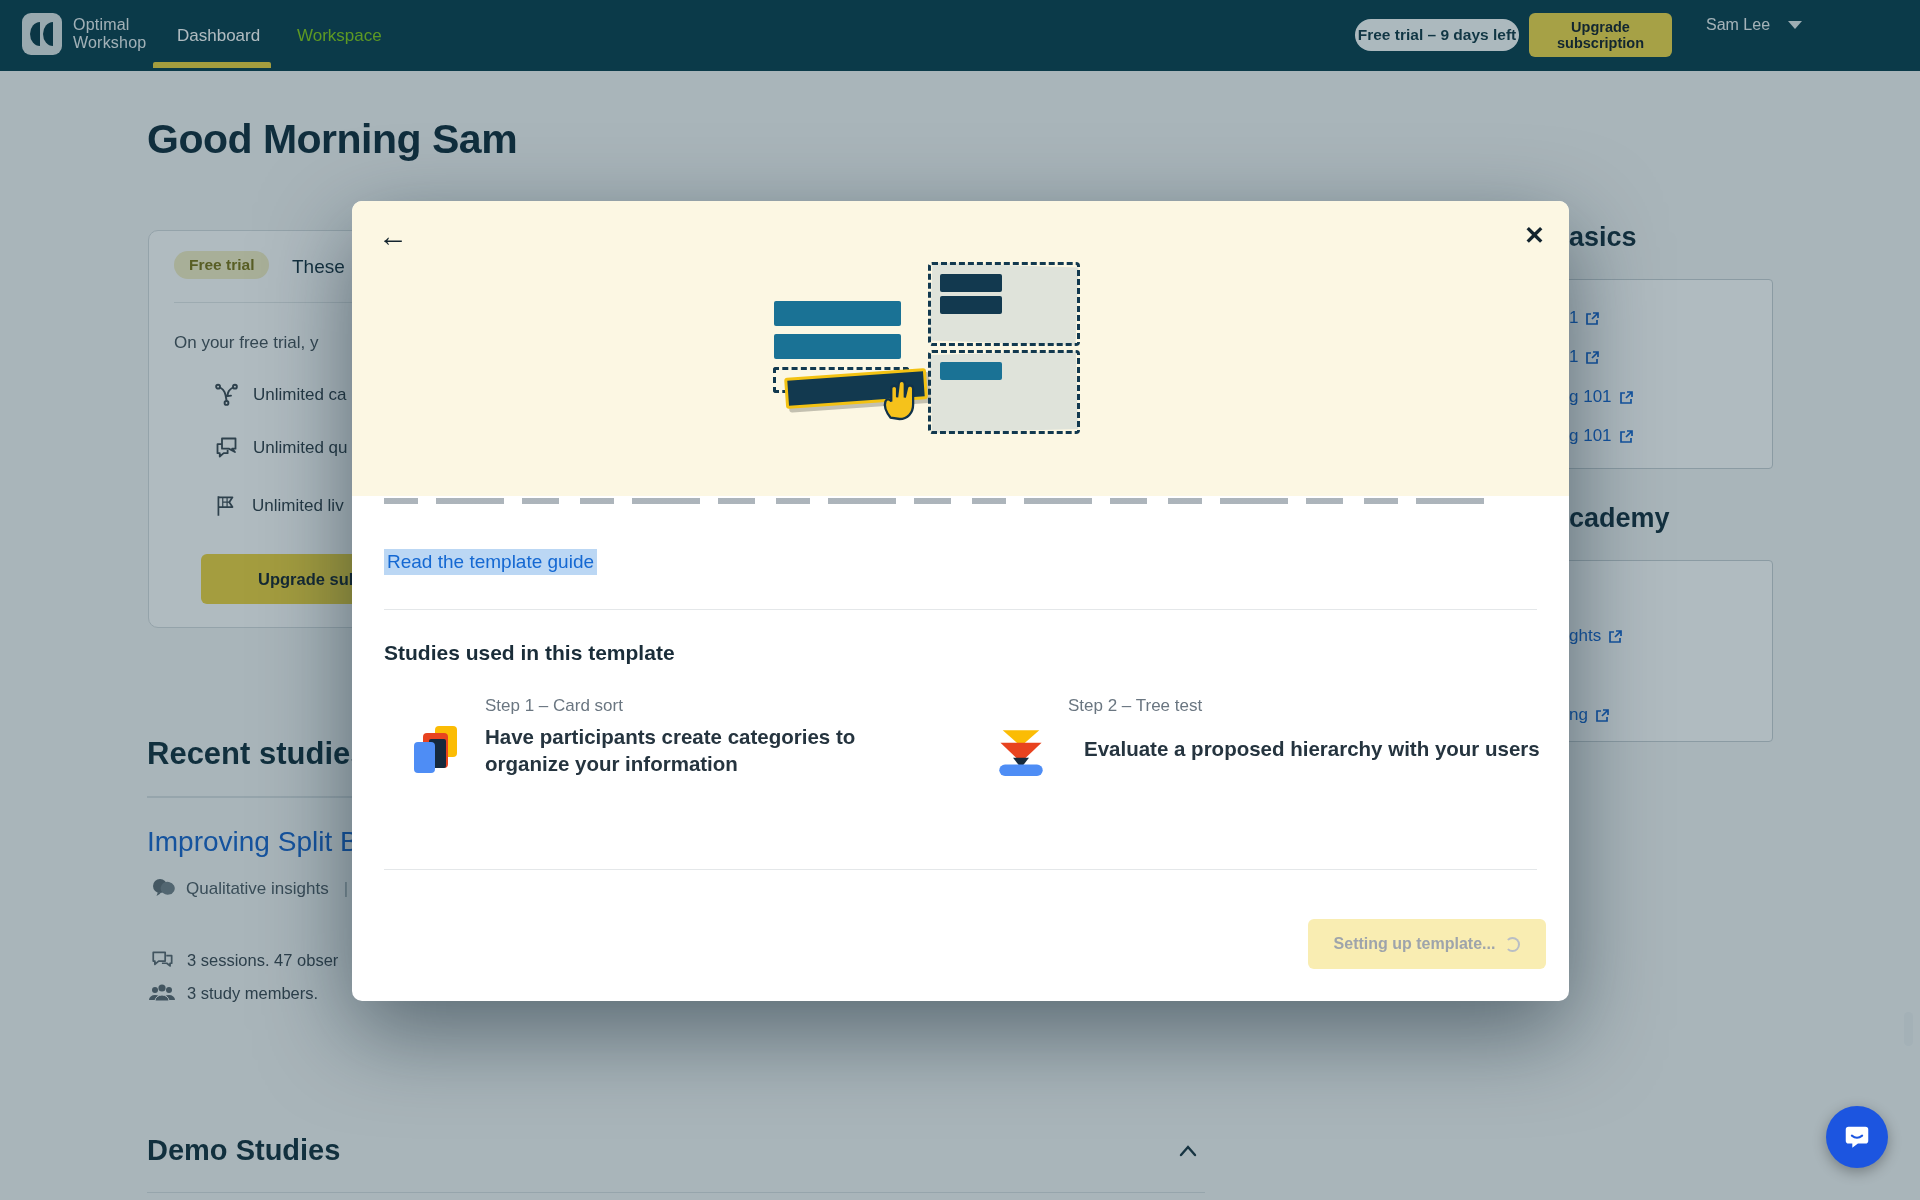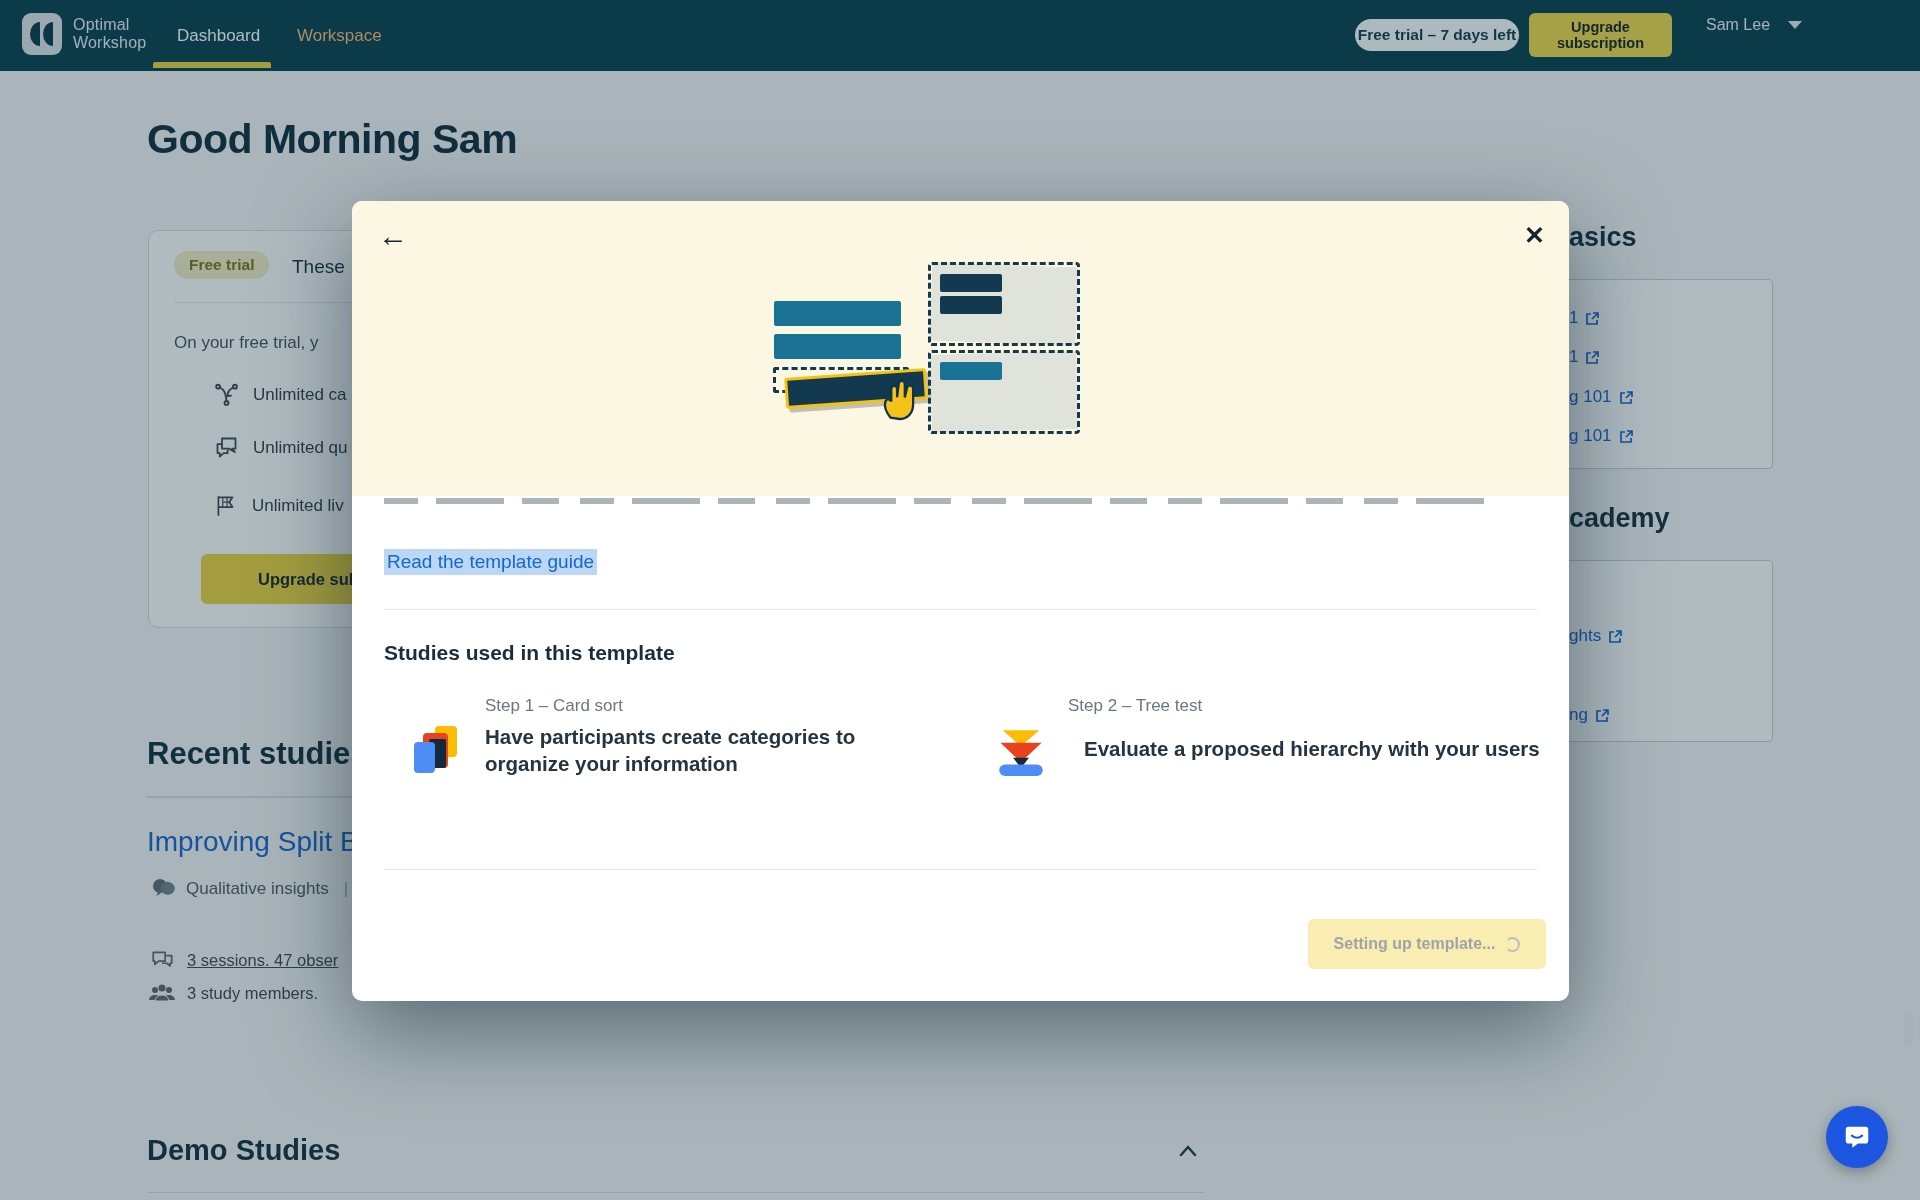--- a/index.html
+++ b/index.html
@@ -7,21 +7,21 @@
   body { font-family:"Liberation Sans","DejaVu Sans",sans-serif; background:#f6f7f8; }
   .page { position:relative; width:1920px; height:1200px; background:#f5f6f6; overflow:hidden; }
 
   
   .navbar { position:absolute; left:0; top:0; width:1920px; height:71px; background:#093F4E; z-index:1; }
   .logo-wrap { position:absolute; left:22px; top:13px; display:flex; align-items:center; gap:11px; }
   .logo-badge { width:40px; height:42px; background:#DDE4E6; border-radius:9px; display:flex; align-items:center; justify-content:center; }
   .logo-text { color:#E9EFF1; font-size:16px; font-weight:500; line-height:1.15; letter-spacing:.2px; }
   .nav-tab { position:absolute; top:0; height:71px; display:flex; align-items:center; font-size:17px; cursor:pointer; }
   .nav-tab.active { color:#FFFFFF; }
-  .nav-tab.inactive { color:#fdba74; }
+  .nav-tab.inactive { color:#84cc16; }
   .tab-underline { position:absolute; left:153px; top:62px; width:118px; height:6px; background:#EDD23E; border-radius:2px 2px 0 0; }
   .trial-pill { position:absolute; left:1355px; top:19px; width:164px; height:32px; background:#FAFDFD; border-radius:16px; color:#123A47; font-size:15.5px; font-weight:600; display:flex; align-items:center; justify-content:center; }
   .upgrade-btn { position:absolute; left:1529px; top:13px; width:143px; height:44px; background:#F0D84A; border:none; border-radius:6px; color:#142129; font-size:14.5px; font-weight:600; cursor:pointer; }
   .user-menu { position:absolute; left:1706px; top:0; height:50px; display:flex; align-items:center; gap:18px; color:#EDF2F3; font-size:16px; cursor:pointer; }
   .caret-down { width:0; height:0; border-left:7px solid transparent; border-right:7px solid transparent; border-top:8px solid #E3EAEC; }
 
   
   .greeting { position:absolute; left:147px; top:116px; font-size:41px; font-weight:700; color:#112E3D; letter-spacing:-.5px; }
 
   .trial-card { position:absolute; left:148px; top:230px; width:562px; height:398px; background:#FFFFFF; border:1px solid #D5DBDE; border-radius:10px; }
@@ -108,21 +108,21 @@
       <div class="logo-text">
         <div>Optimal</div>
         <div>Workshop</div>
       </div>
     </div>
     <nav>
       <div class="nav-tab active" style="left:177px;">Dashboard</div>
       <div class="nav-tab inactive" style="left:297px;">Workspace</div>
       <div class="tab-underline"></div>
     </nav>
-    <div class="trial-pill">Free trial – 7 days left</div>
+    <div class="trial-pill">Free trial – 9 days left</div>
     <button class="upgrade-btn">Upgrade subscription</button>
     <div class="user-menu">
       <span>Sam Lee</span>
       <span class="caret-down"></span>
     </div>
   </header>
 
   <h1 class="greeting">Good Morning Sam</h1>
 
   <section class="trial-card">
@@ -167,21 +167,21 @@
   <div class="study-meta" style="left:150px; top:877px;">
     <svg width="27" height="24" viewBox="0 0 27 24">
       <circle cx="10" cy="9" r="7" fill="#5E6B74"></circle>
       <path d="M13 16 a7 6.4 0 1 0 6-11 a7 6.4 0 0 0 -6 11 z" fill="#748089"></path>
       <path d="M8 15 l-1.5 4 4-2.5 z" fill="#5E6B74"></path>
     </svg>
     <span>Qualitative insights</span>
     <span style="color:#9AA5AC; margin-left:6px;">|</span>
   </div>
 
-  <div class="study-stat" style="left:150px; top:947px;text-decoration:underline;">
+  <div class="study-stat" style="left:150px; top:947px;">
     <svg width="26" height="26" viewBox="0 0 24 24" fill="none" stroke="#5B6770" stroke-width="1.6" stroke-linejoin="round">
       <path d="M3 5 h11 v8 h-6 l-3.5 3 v-3 H3 z"></path>
       <path d="M15 8 h5 v7 h-1.5 v2.5 L15.5 15 H11"></path>
     </svg>
     <span>3 sessions. 47 obser</span>
   </div>
 
   <div class="study-stat" style="left:148px; top:981px;">
     <svg width="28" height="24" viewBox="0 0 28 24" fill="#5B6770">
       <circle cx="7" cy="9" r="3"></circle>

